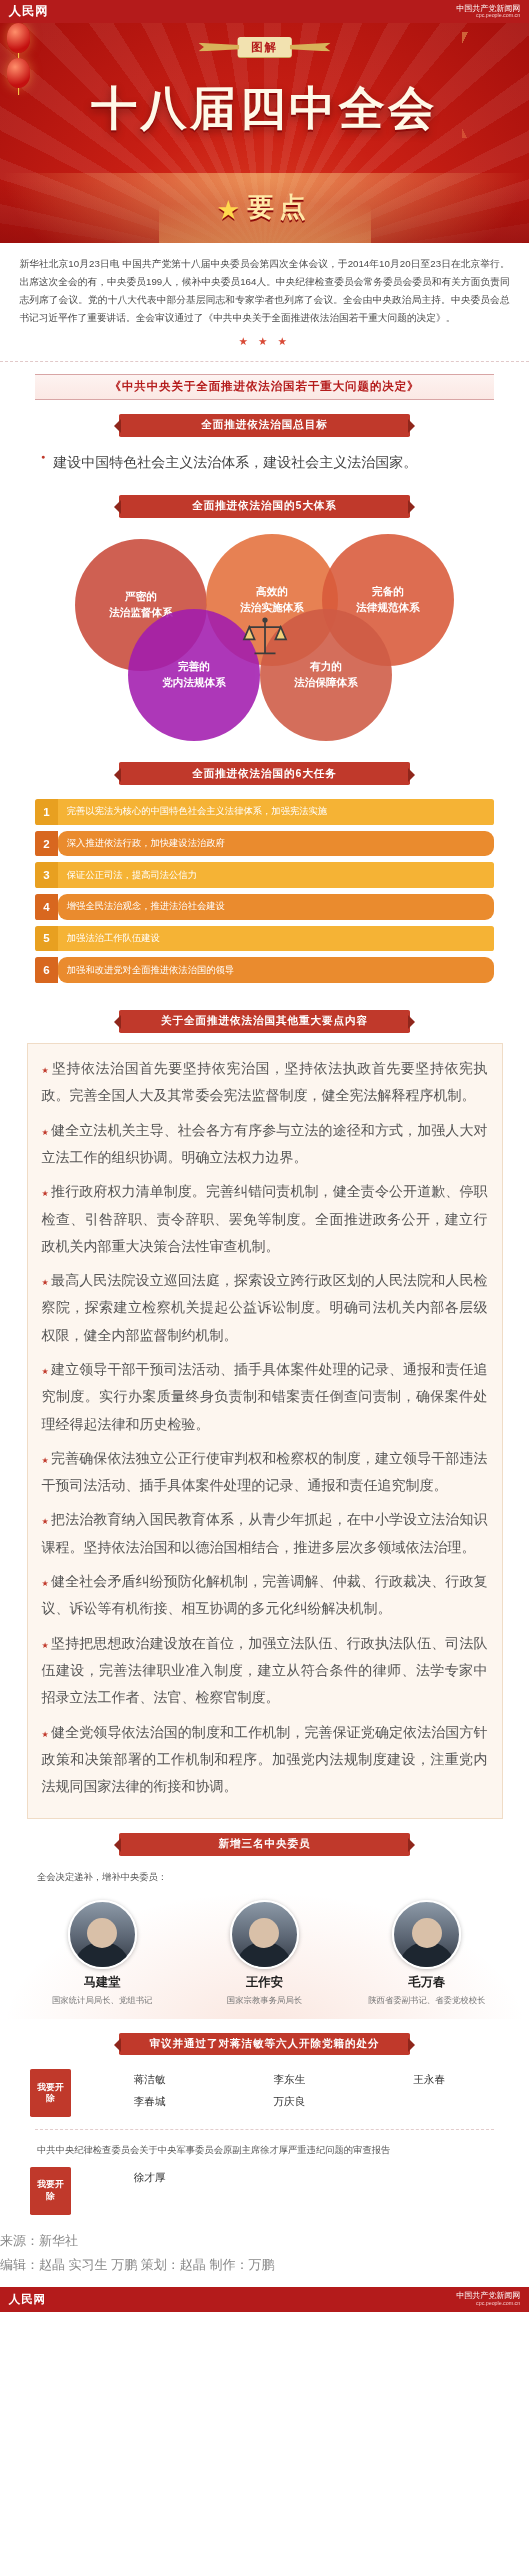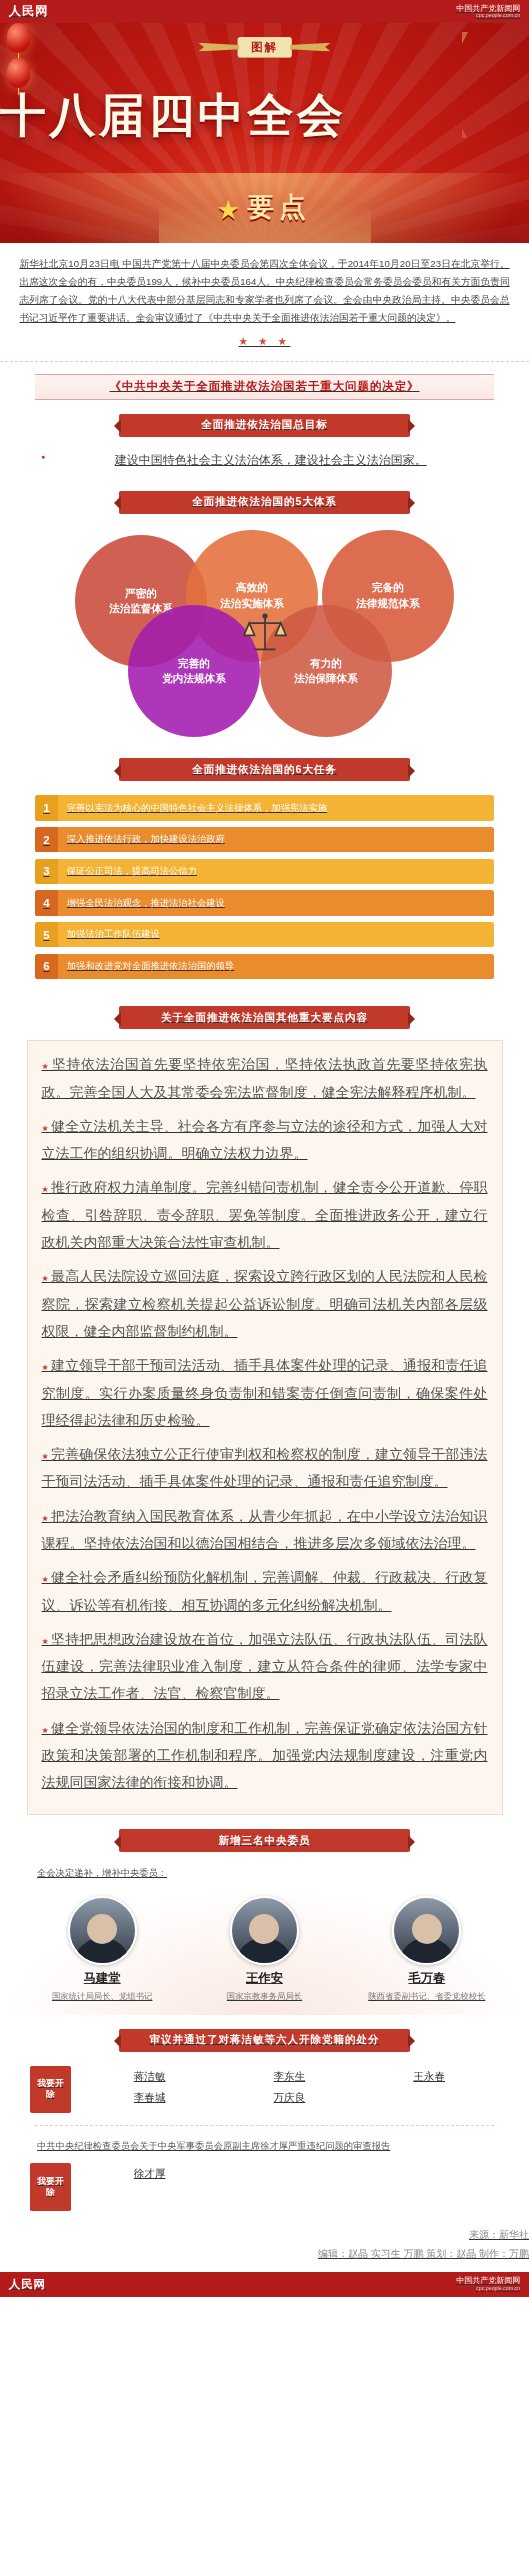--- a/index.html
+++ b/index.html
@@ -2,21 +2,21 @@
 <html style="font-size:14px"><head>
 <meta charset="utf-8">
 <style>
   * { box-sizing: border-box; margin: 0; padding: 0; }
   body {
     width: 529px;
     background: #ffffff;
     font-family: "Liberation Sans", sans-serif;
     color: #333;
   }
-  .page { width: 529px; position: relative; overflow: hidden; text-decoration: underline; }
+  .page { width: 529px; position: relative; overflow: hidden; }
 
   
   .topbar {
     height: 23px;
     background: #b41b1b;
     display: flex;
     align-items: center;
     justify-content: space-between;
     padding: 0 8.8px;
   }
@@ -73,22 +73,22 @@
   }
   .hero .ribbon:before, .hero .ribbon:after{
     content:""; position:absolute; top:50%; width:41px; height:8.8px;
     transform: translateY(-50%);
     background:#d8b25a;
   }
   .hero .ribbon:before { left:-39px; clip-path: polygon(0 0,100% 25%,100% 75%,0 100%,14% 50%); }
   .hero .ribbon:after  { right:-39px; clip-path: polygon(100% 0,0 25%,0 75%,100% 100%,86% 50%); }
 
   .hero h1 {
-    position: absolute; top: 62px; left: 0; right: 0;
-    text-align: left;
+    position: absolute; top: 55px; left: 0; right: 0;
+    text-align: center;
     font-size: 46px;
     font-weight: bold;
     color: #fff9e8;
     letter-spacing: 3.5px;
     text-shadow: 0 1.8px 0 #8d0b0b, 0 3.5px 8.8px rgba(0,0,0,.35);
   }
   .hero .sub {
     position: absolute; top: 123px; left: 0; right: 0;
     text-align: center;
     font-size: 26.5px;
@@ -161,26 +161,25 @@
     content:""; position:absolute; top:5.3px; width:0;height:0;
     border:7px solid transparent;
   }
   .redbar:before{left:-12.3px;border-right-color:#8f261b;}
   .redbar:after{right:-12.3px;border-left-color:#8f261b;}
 
   
   .bullets { padding: 1.8px 41px 5.3px; }
   .bullets li {
     list-style: none;
-    font-size: 12px;
+    font-size: 14px;
     line-height: 1.9;
     color: #444;
     position: relative;
     padding-left: 12.3px;
-    text-align: center;
   }
   .bullets li:before{
     content:"●"; position:absolute; left:0; top:0; color:#c0392b; font-size:7px; line-height:2.4;
   }
 
   
   .venn {
     position: relative;
     width: 529px; height: 220px;
     margin: 3.5px 0 0;
@@ -190,21 +189,21 @@
     width: 132px; height: 132px;
     border-radius: 50%;
     display: flex; flex-direction: column;
     align-items: center; justify-content: center;
     color: #fff; font-size: 10.6px; font-weight: bold;
     line-height: 1.5; text-align: center;
     opacity: .88;
   }
   .venn .c span{display:block;}
   .c1 { background:#c94b3b; left: 75px;  top: 11px; }
-  .c2 { background:#e4703c; left: 186px; top: 5.3px; }
+  .c2 { background:#e4703c; left: 206px; top: 5.3px; }
   .c3 { background:#d95a3a; left: 322px; top: 5.3px; }
   .c4 { background:#a21caf; left: 128px; top: 81px; }
   .c5 { background:#cf5b45; left: 260px; top: 81px; }
   .venn .scale {
     position:absolute; left:50%; top:85px; transform:translateX(-50%);
     width:49px;height:49px; z-index:5;
   }
 
   
   .tasks { padding: 3.5px 35px 7px; }
@@ -222,21 +221,21 @@
   .task .txt {
     flex: 1;
     background:#f5b335;
     color:#fff;
     font-size:9.3px;
     line-height:1.6;
     padding:5.3px 8.8px;
     border-radius: 0 2.6px 2.6px 0;
   }
   .task.alt .num{background:#d8671f;}
-  .task.alt .txt{background:#ea8b2e;}
+  .task.alt .txt{background:#ea8b2e;border-radius:9px;}
 
   
   .keybox {
     margin: 5.3px 26.5px 12.3px;
     background: #fdf6ef;
     border: 0.9px solid #f0dcc6;
     padding: 10.6px 14px;
   }
   .keybox p {
     font-size: 14px;
@@ -302,22 +301,22 @@
   .names span {
     width: 33.33%;
     font-size: 10.6px;
     color: #333;
     text-align:center;
     line-height: 2.0;
   }
 
   
   .credits {
-    text-align:right;
-    font-size:10px; color:#888;
+    text-align:left;
+    font-size:13px; color:#888;
     line-height:1.9;
     padding: 10.6px 0 8.8px;
   }
   .footbar {
     height: 25px;
     background: #b41b1b;
     display:flex; align-items:center; justify-content:space-between;
     padding: 0 8.8px;
   }
   .footbar .logo{color:#fff;font-size:11.5px;font-weight:bold;letter-spacing:0.9px;}

